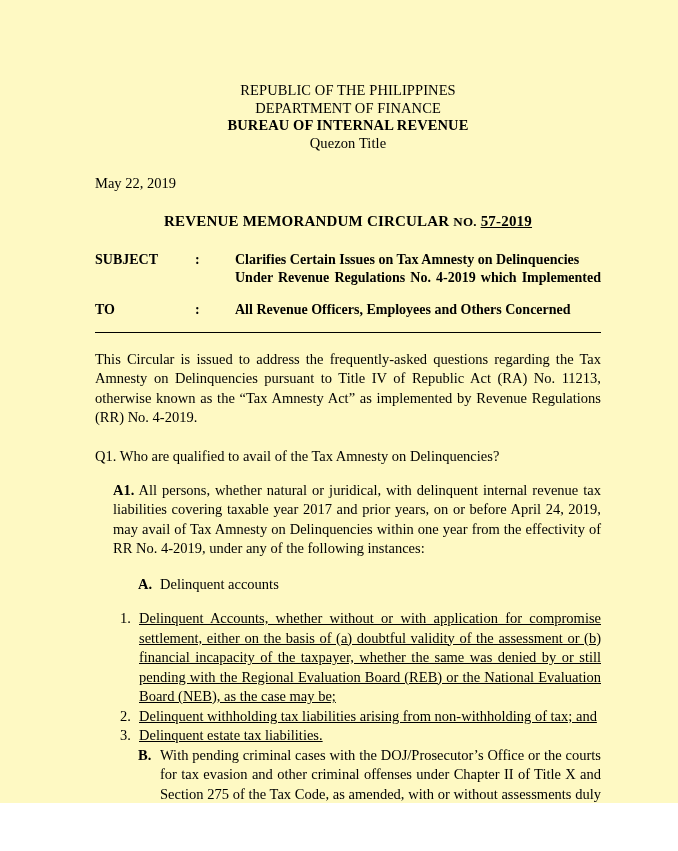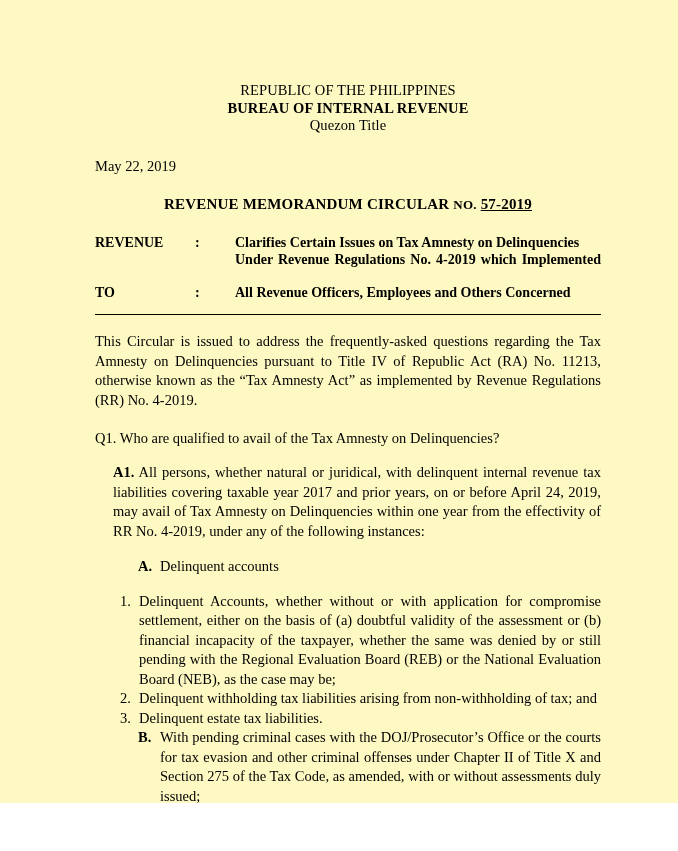--- a/index.html
+++ b/index.html
@@ -125,55 +125,57 @@
   .num-item {
     display: flex;
     font-size: 14.5px;
     line-height: 19.5px;
   }
   .num-marker { width: 19px; flex: none; }
   .num-body {
     flex: 1;
     text-align: justify;
     text-align-last: left;
+    text-decoration: underline;
   }
 
   
   .page-number {
     position: absolute;
     left: 0;
     right: 0;
     top: 812px;
     text-align: center;
     font-size: 13.5px;
   }
 </style>
 </head>
 <body>
 
 <div class="page">
   <div class="content">
 
     <div class="letterhead">
       <div>REPUBLIC OF THE PHILIPPINES</div>
+      <div>DEPARTMENT OF FINANCE</div>
       <div class="lh-bold">BUREAU OF INTERNAL REVENUE</div>
       <div>Quezon Title</div>
     </div>
 
     <div class="date-line">May 22, 2019</div>
 
     <div class="doc-title">
       <span>REVENUE MEMORANDUM CIRCULAR</span>
       <span class="no-word">NO.</span>
       <span class="num">57-2019</span>
     </div>
 
     <div class="meta-block">
       <div class="meta-row">
-        <div class="meta-label">REVENUE</div>
+        <div class="meta-label">SUBJECT</div>
         <div class="meta-colon">:</div>
         <div class="meta-value">
           <p>Clarifies Certain Issues on Tax Amnesty on Delinquencies</p>
           <p class="stretch">Under Revenue Regulations No. 4-2019 which Implemented</p>
         </div>
       </div>
       <div class="meta-row">
         <div class="meta-label">TO</div>
         <div class="meta-colon">:</div>
         <div class="meta-value">All Revenue Officers, Employees and Others Concerned</div>

